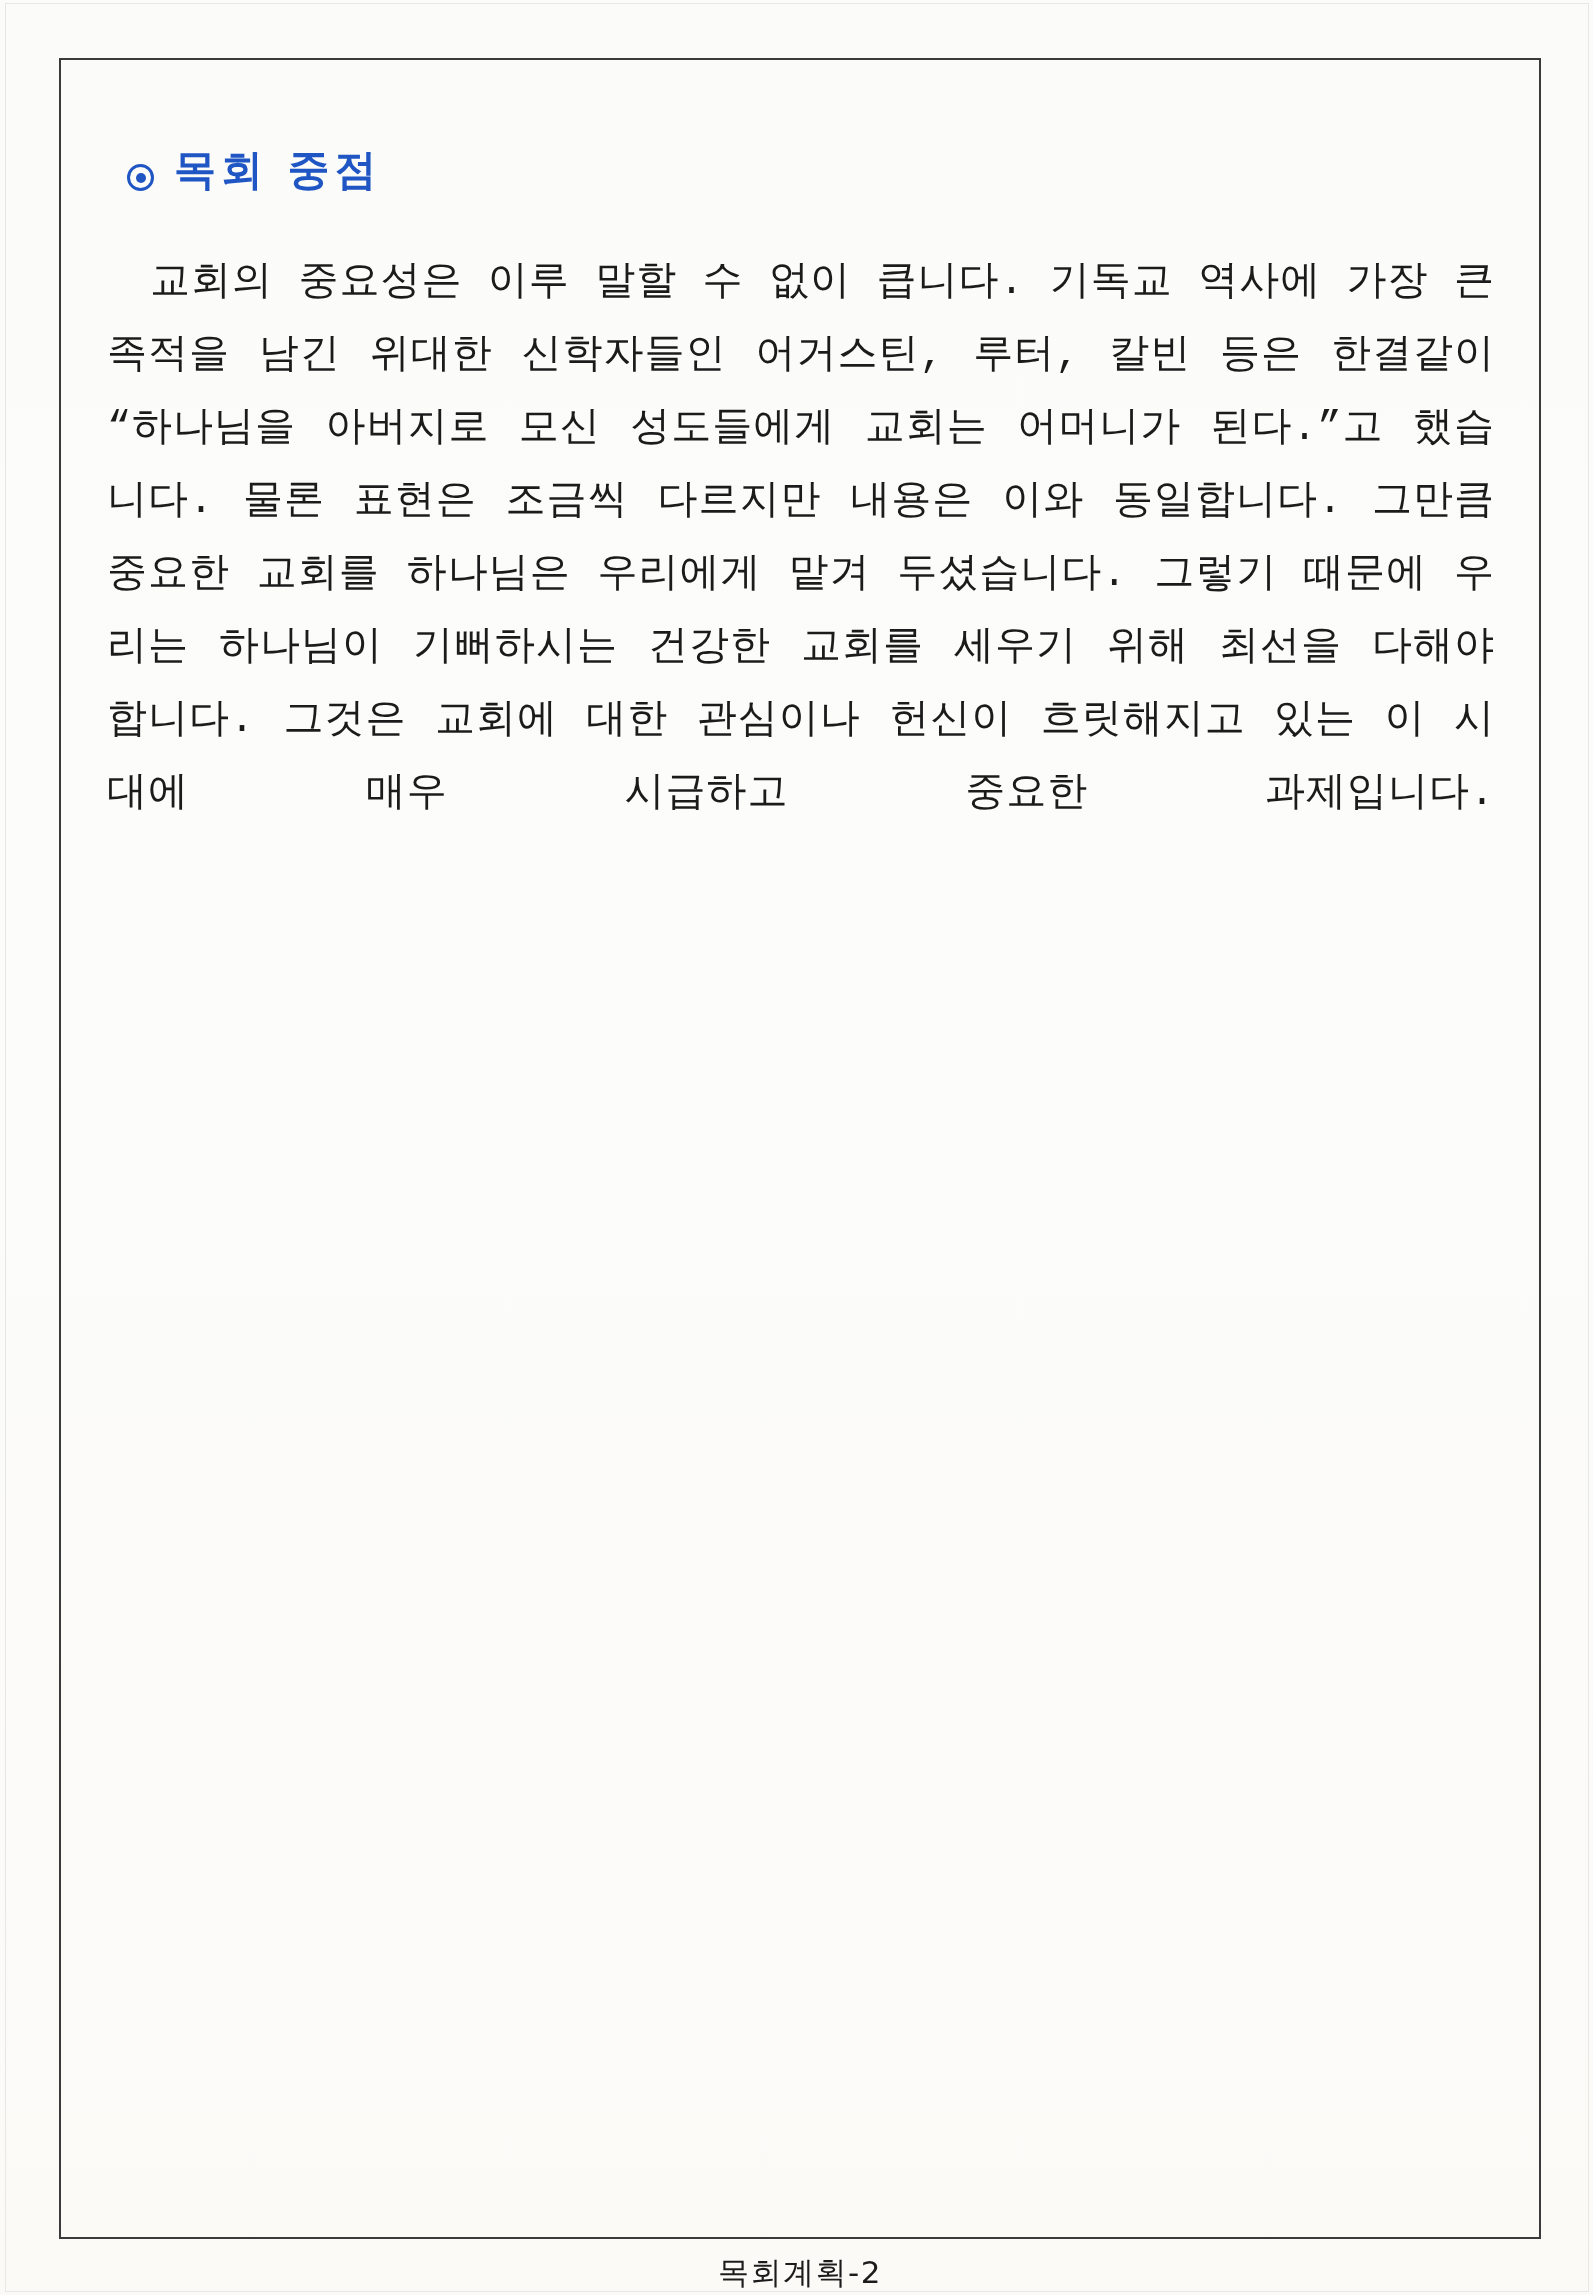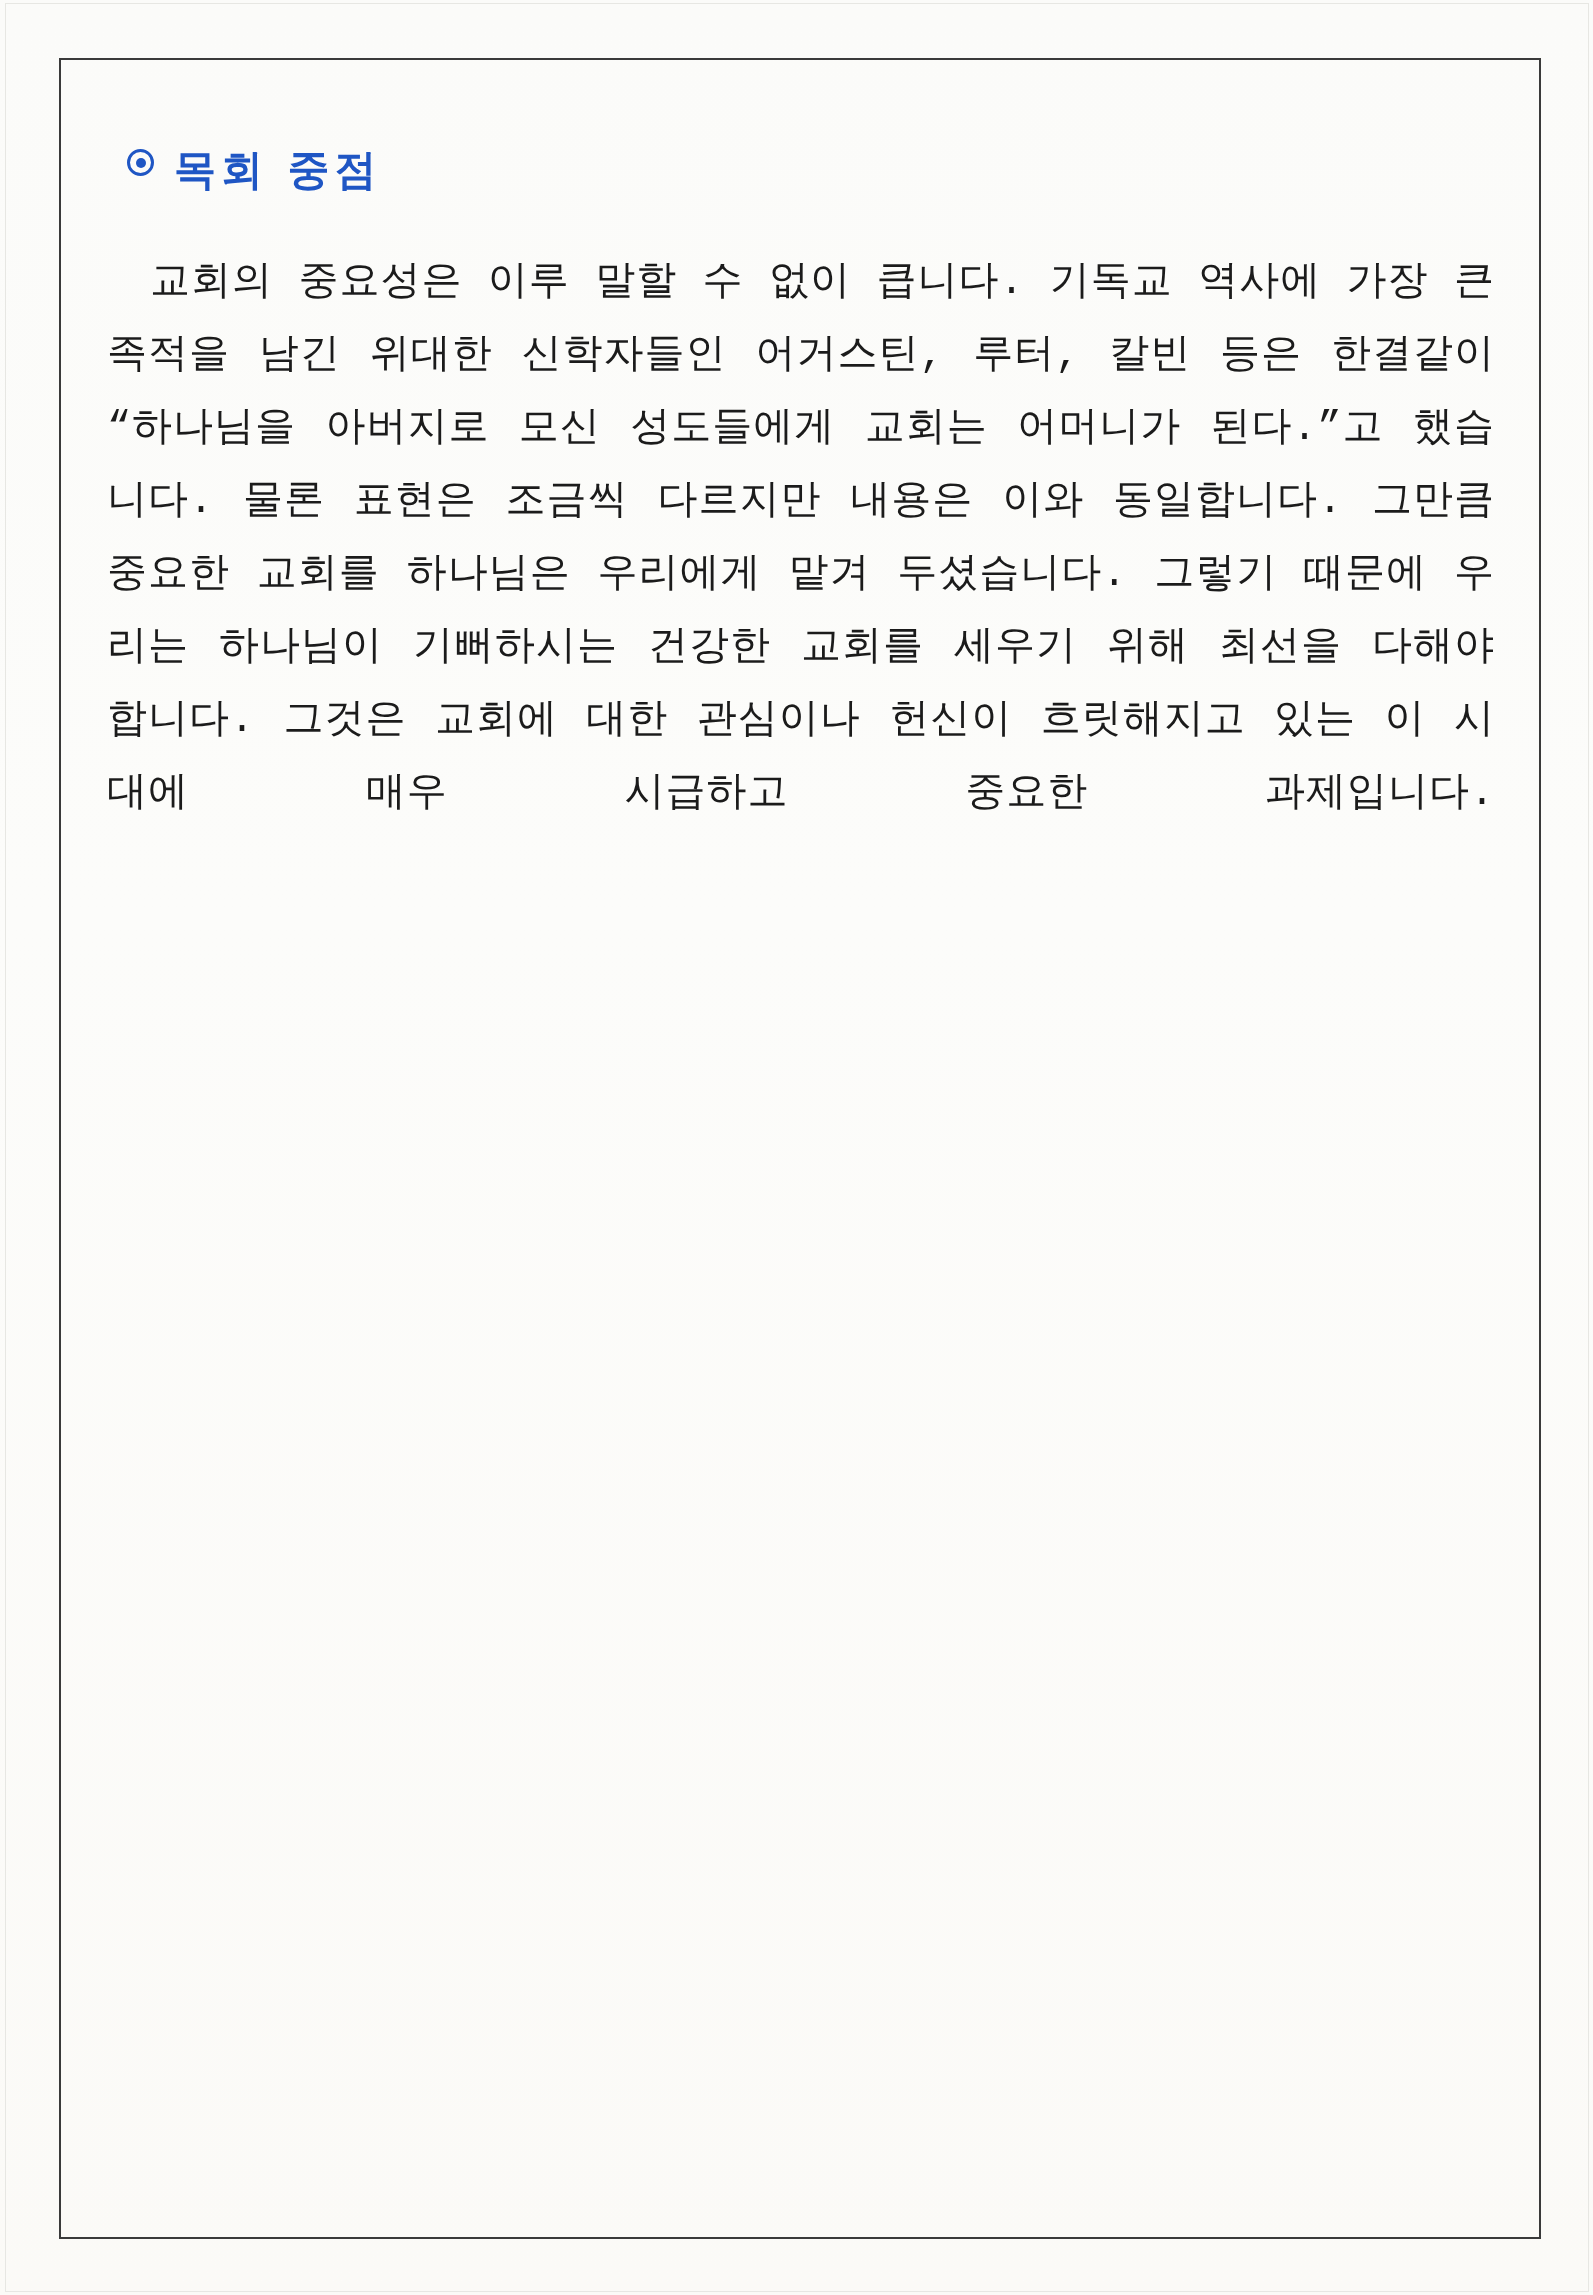--- a/index.html
+++ b/index.html
@@ -45,21 +45,21 @@
   }
   .content {
     position: absolute;
     top: 149px;
     left: 107px;
     width: 1388px;
   }
   
   .heading {
     display: flex;
-    align-items: flex-start;
+    align-items: flex-end;
     gap: 20px;
     margin-left: 20px;
     margin-bottom: 55px;
   }
   .bullet-icon {
     width: 27px;
     height: 27px;
     border-radius: 50%;
     border: 3.5px solid #1f56c4;
     box-sizing: border-box;
@@ -134,14 +134,15 @@
     <div class="heading">
       <span class="bullet-icon"></span>
       <span class="heading-text">목회 중점</span>
     </div>
 
 
     <p class="para"><span class="indent"></span><span>교회의 중요성은 이루 말할 수 없이 큽니다. 기독교 역사에 가장 큰 족적을 남긴 위대한 신학자들인 어거스틴, 루터, 칼빈 등은 한결같이 “하나님을 아버지로 모신 성도들에게 교회는 어머니가 된다.”고 했습니다. 물론 표현은 조금씩 다르지만 내용은 이와 동일합니다. 그만큼 중요한 교회를 하나님은 우리에게 맡겨 두셨습니다. 그렇기 때문에 우리는 하나님이 기뻐하시는 건강한 교회를 세우기 위해 최선을 다해야 합니다. 그것은 교회에 대한 관심이나 헌신이 흐릿해지고 있는 이 시대에 매우 시급하고 중요한 과제입니다.</span></p>
 
   </div>
 
+  <div class="footer">목회계획-2</div>
 </div>
 
 
 </body></html>

